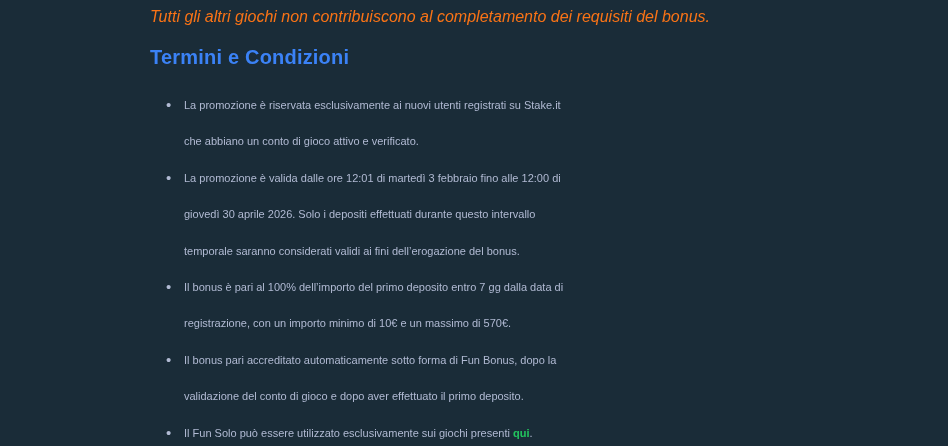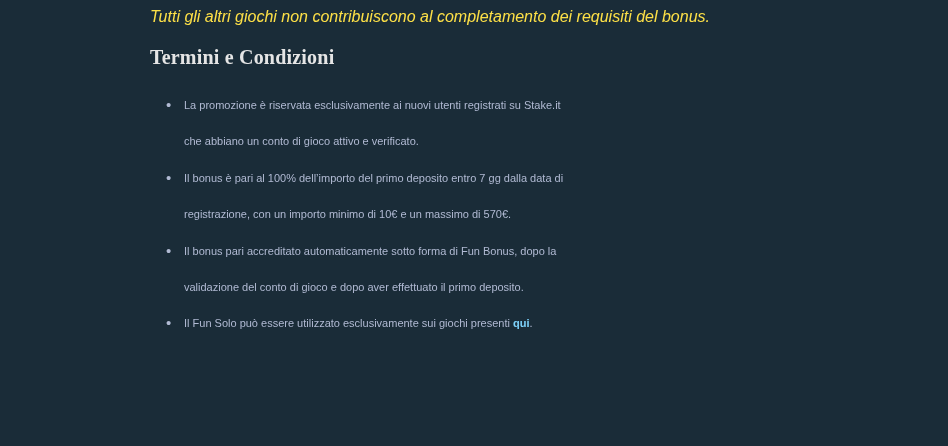--- a/index.html
+++ b/index.html
@@ -14,30 +14,29 @@
     -webkit-font-smoothing: antialiased;
   }
   .content {
     padding: 6px 40px 0 150px;
   }
   .intro-note {
     margin: 0 0 17px 0;
     font-style: italic;
     font-size: 16px;
     line-height: 22px;
-    color: #fde047;
+    color: #f97316;
   }
   .section-heading {
     margin: 0 0 18px 0;
-    color: #e5e5e5;
+    color: #3b82f6;
     font-size: 20px;
     font-weight: bold;
     line-height: 24px;
     letter-spacing: 0.2px;
-    font-family: Liberation Serif, serif;
   }
   ul.terms-list {
     list-style: none;
     margin: 0;
     padding: 0 0 0 16px;
   }
   li.term-item {
     position: relative;
     padding-left: 18px;
     font-size: 11px;
@@ -48,37 +47,40 @@
   li.term-item::before {
     content: "\2022";
     position: absolute;
     left: 0;
     top: 0;
     font-size: 15px;
     line-height: 36.4px;
     color: #b1bad3;
   }
   .term-link {
-    color: #7dd3fc;
+    color: #22c55e;
     font-weight: bold;
     text-decoration: none;
     cursor: pointer;
     white-space: normal;
   }
 </style>
 </head>
 <body>
 
 <main class="content">
   <p class="intro-note">Tutti gli altri giochi non contribuiscono al completamento dei requisiti del bonus.</p>
 
   <h2 class="section-heading">Termini e Condizioni</h2>
 
   <ul class="terms-list" id="terms-list">
       <li class="term-item"><span>La promozione è riservata esclusivamente ai nuovi utenti registrati su Stake.it
 che abbiano un conto di gioco attivo e verificato.</span></li>
+      <li class="term-item"><span>La promozione è valida dalle ore 12:01 di martedì 3 febbraio fino alle 12:00 di
+giovedì 30 aprile 2026. Solo i depositi effettuati durante questo intervallo
+temporale saranno considerati validi ai fini dell’erogazione del bonus.</span></li>
       <li class="term-item"><span>Il bonus è pari al 100% dell’importo del primo deposito entro 7 gg dalla data di
 registrazione, con un importo minimo di 10€ e un massimo di 570€.</span></li>
       <li class="term-item"><span>Il bonus pari accreditato automaticamente sotto forma di Fun Bonus, dopo la
 validazione del conto di gioco e dopo aver effettuato il primo deposito.</span></li>
       <li class="term-item"><span>Il Fun Solo può essere utilizzato esclusivamente sui giochi presenti </span><a class="term-link">qui</a><span>.</span></li>
     </ul>
 </main>
 
 </body></html>

